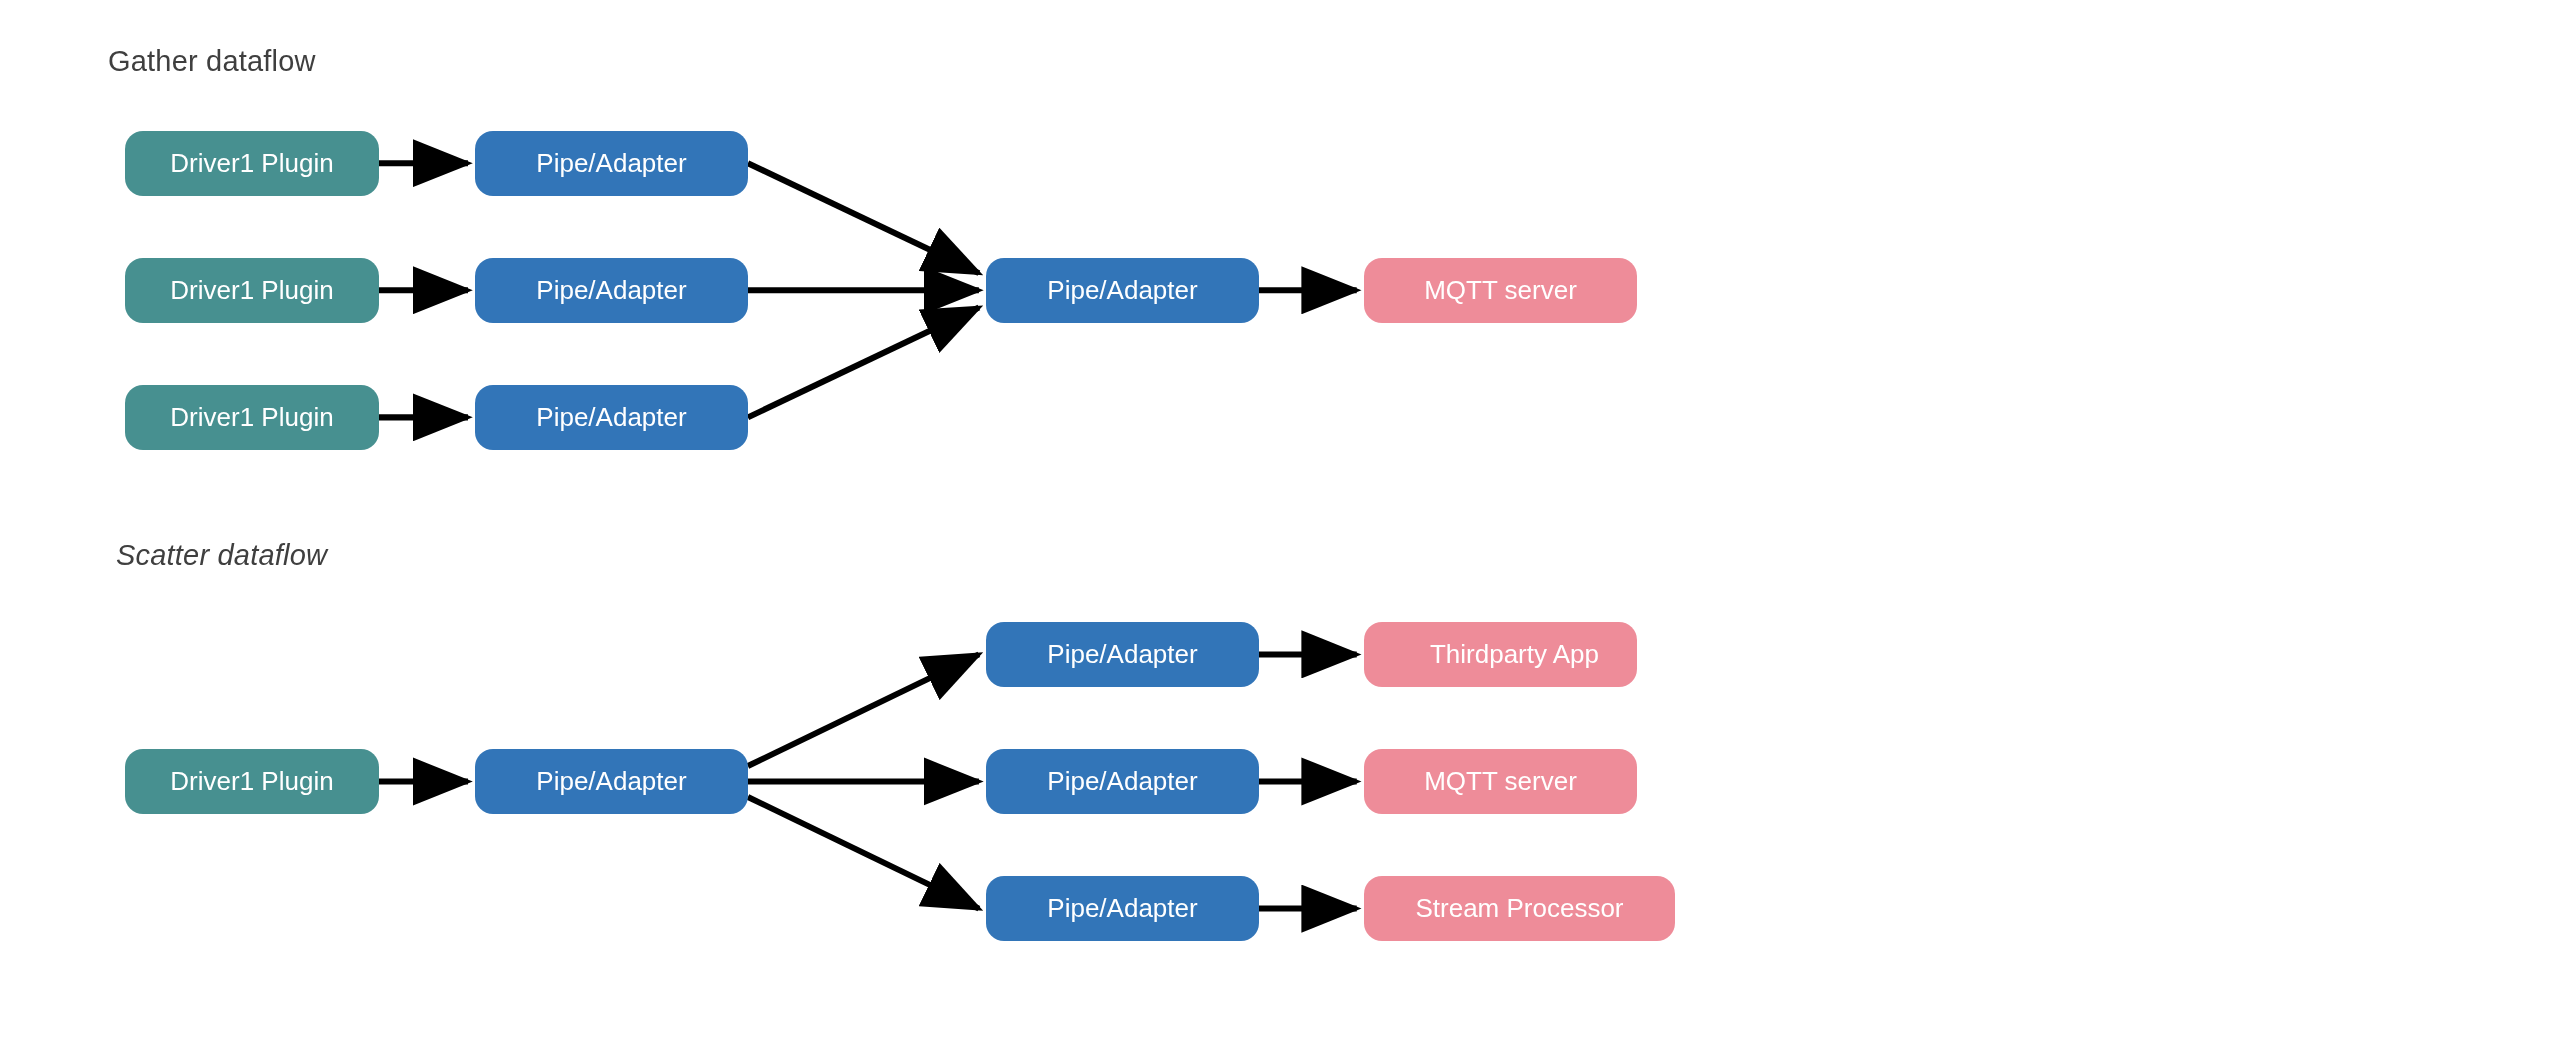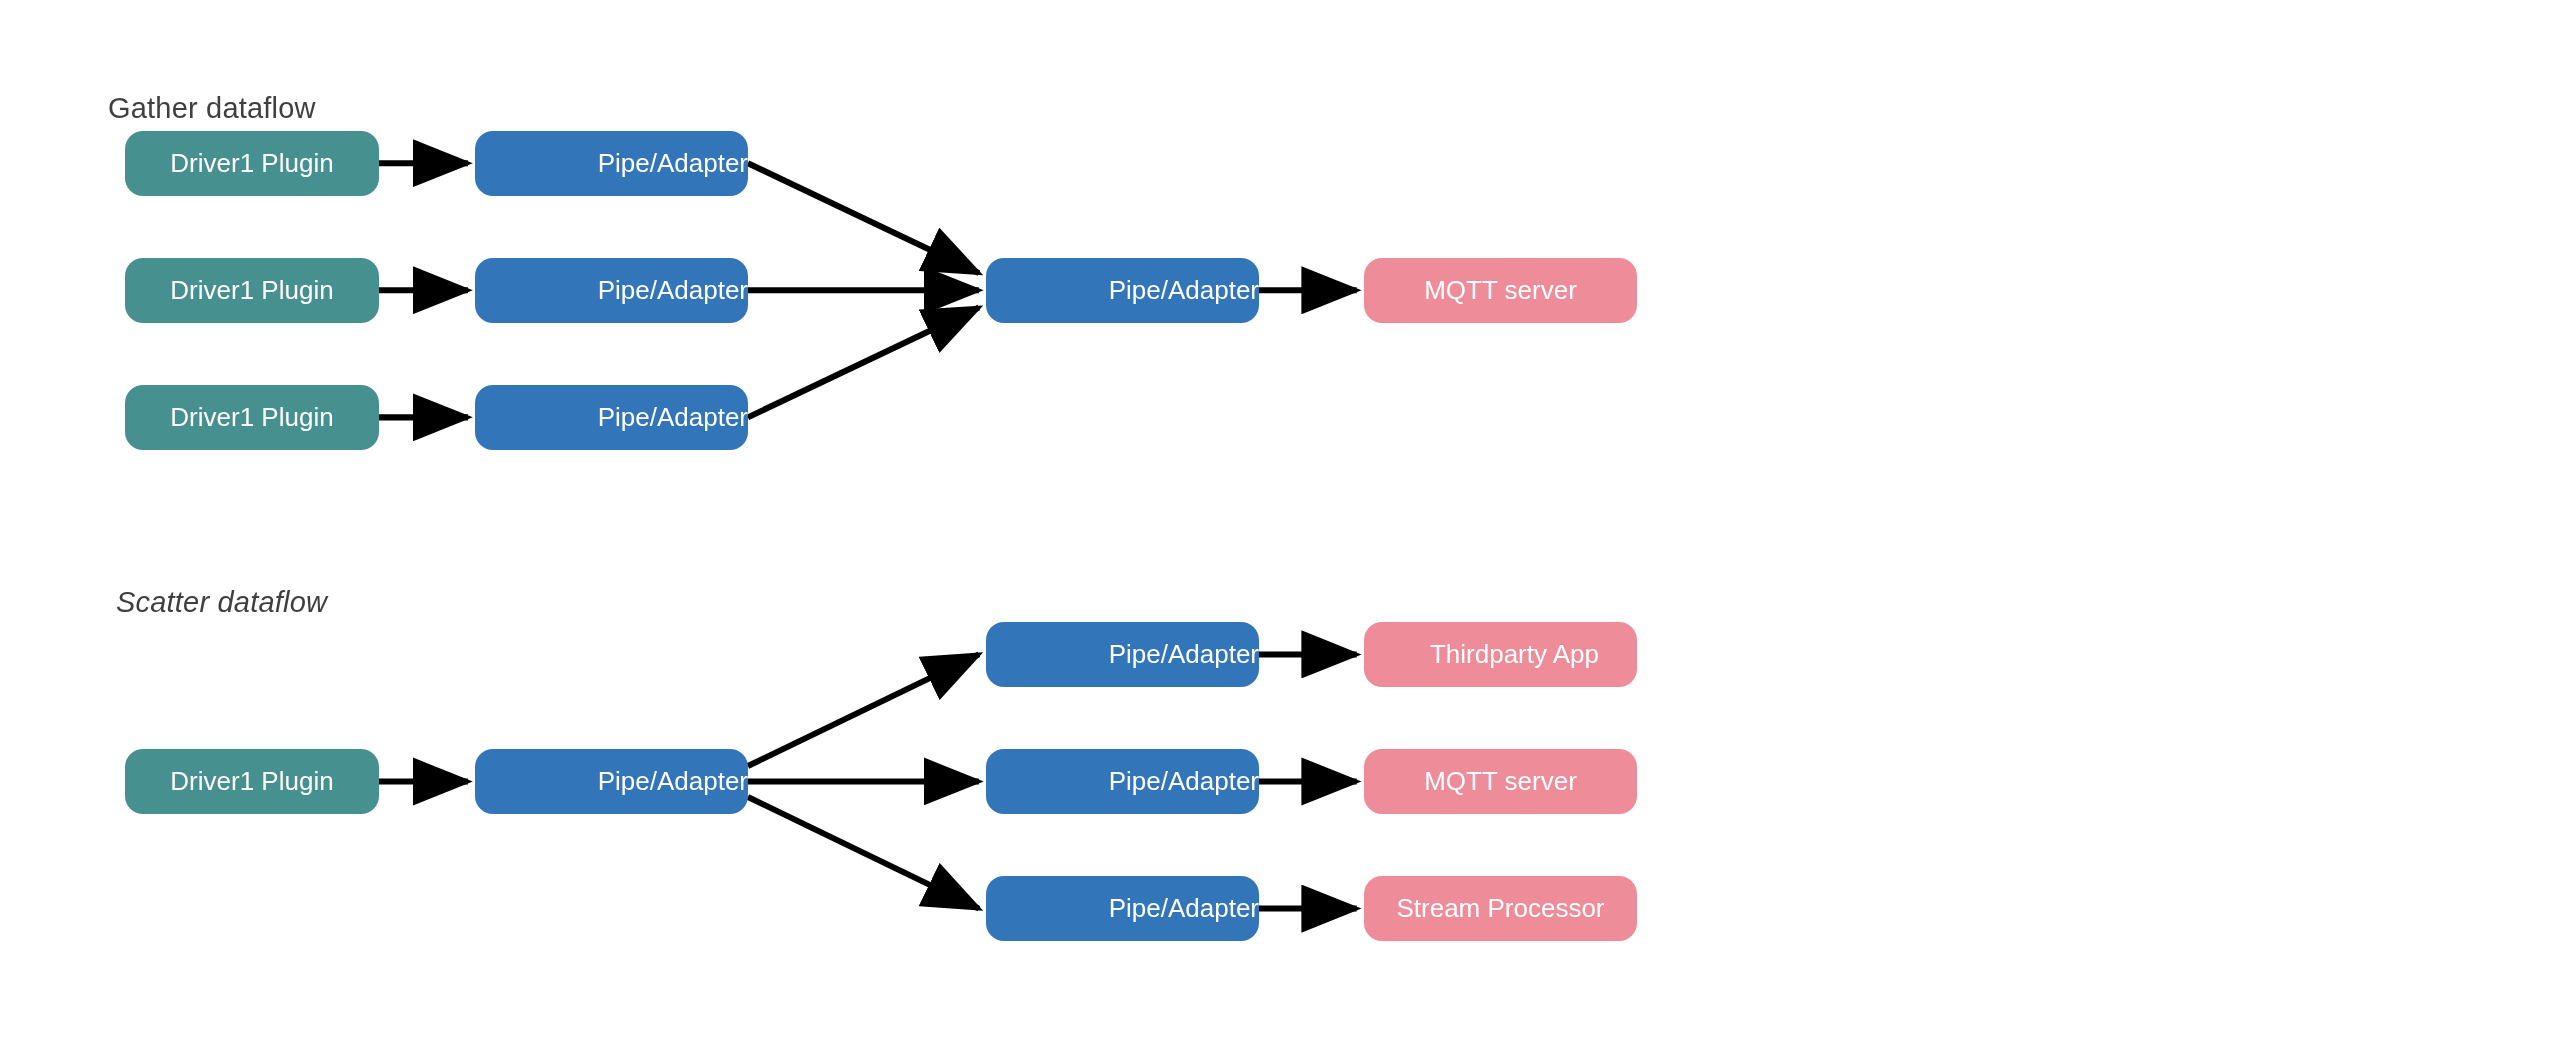--- a/index.html
+++ b/index.html
@@ -23,38 +23,37 @@
     height: 1046px;
   }
 
   .section-title {
     position: absolute;
     font-size: 29px;
     color: #3f3f3f;
     font-family: "Liberation Sans", sans-serif;
     white-space: nowrap;
     letter-spacing: 0.2px;
-    margin-top: 47px;
   }
 
   .node {
     position: absolute;
     box-sizing: border-box;
     display: flex;
     align-items: center;
     justify-content: center;
     color: #ffffff;
     font-size: 26px;
     font-family: "Liberation Sans", sans-serif;
     white-space: nowrap;
     border-radius: 18px;
     user-select: none;
   }
   .node.driver  { background: #479090; }
-  .node.pipe    { background: #3275b8; justify-content: flex-end; }
+  .node.pipe    { background: #3275b8; }
   .node.sink    { background: #ee8c99; }
 
   svg.edges {
     position: absolute;
     left: 0;
     top: 0;
     width: 2576px;
     height: 1046px;
     pointer-events: none;
     overflow: visible;
@@ -141,19 +140,19 @@
       </div>
       <div class="node pipe" style="left: 986px; top: 876px; width: 273px; height: 65px;">
         <span>Pipe/Adapter</span>
       </div>
       <div class="node sink" style="left: 1364px; top: 622px; width: 273px; height: 65px; padding-left: 28px;">
         <span>Thirdparty App</span>
       </div>
       <div class="node sink" style="left: 1364px; top: 749px; width: 273px; height: 65px;">
         <span>MQTT server</span>
       </div>
-      <div class="node sink" style="left: 1364px; top: 876px; width: 273px; height: 65px;">
+      <div class="node sink" style="left: 1364px; top: 876px; width: 311px; height: 65px;">
         <span>Stream Processor</span>
       </div>
     </div>
 
 </div>
 
 
 </body></html>

